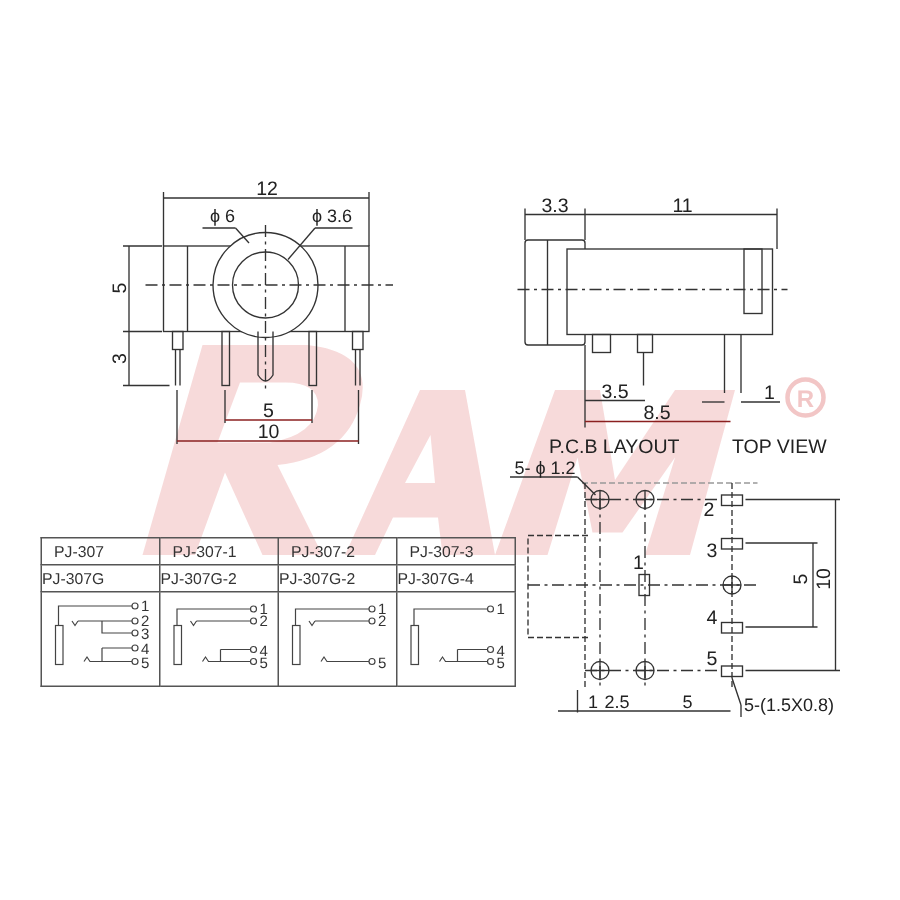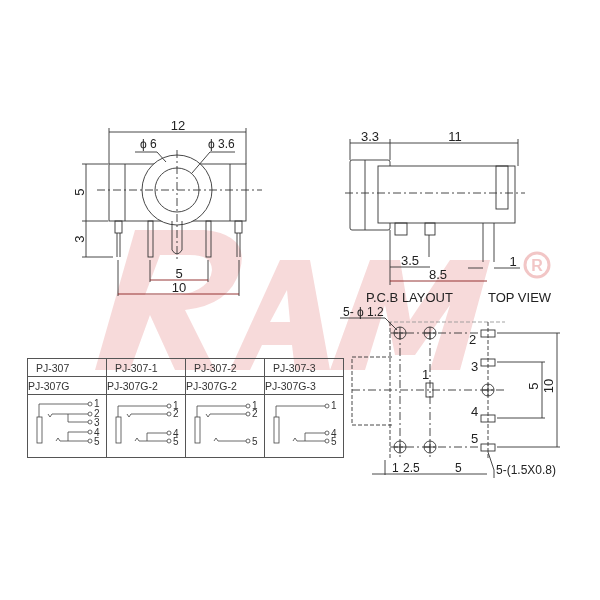--- a/index.html
+++ b/index.html
@@ -168,21 +168,21 @@
         <tr>
     <td>PJ-307</td>
     <td>PJ-307-1</td>
     <td>PJ-307-2</td>
     <td>PJ-307-3</td>
   </tr>
   <tr>
     <td class="r2">PJ-307G</td>
     <td class="r2">PJ-307G-2</td>
     <td class="r2">PJ-307G-2</td>
-    <td class="r2">PJ-307G-3</td>
+    <td class="r2">PJ-307G-4</td>
   </tr>
   <tr>
     <td class="sch">
       <svg width="78" height="62" stroke="#444" stroke-width="0.8" fill="none">
         <rect x="9" y="22" width="5" height="26"></rect>
         <path d="M11 22 V9 H60"></path>
               <circle cx="62" cy="9" r="2"></circle>
         <path d="M20 19 l2 3 l2 -3 M24 19 H60"></path>
               <circle cx="62" cy="19" r="2"></circle>
         <path d="M40 19 V27 H60"></path>

